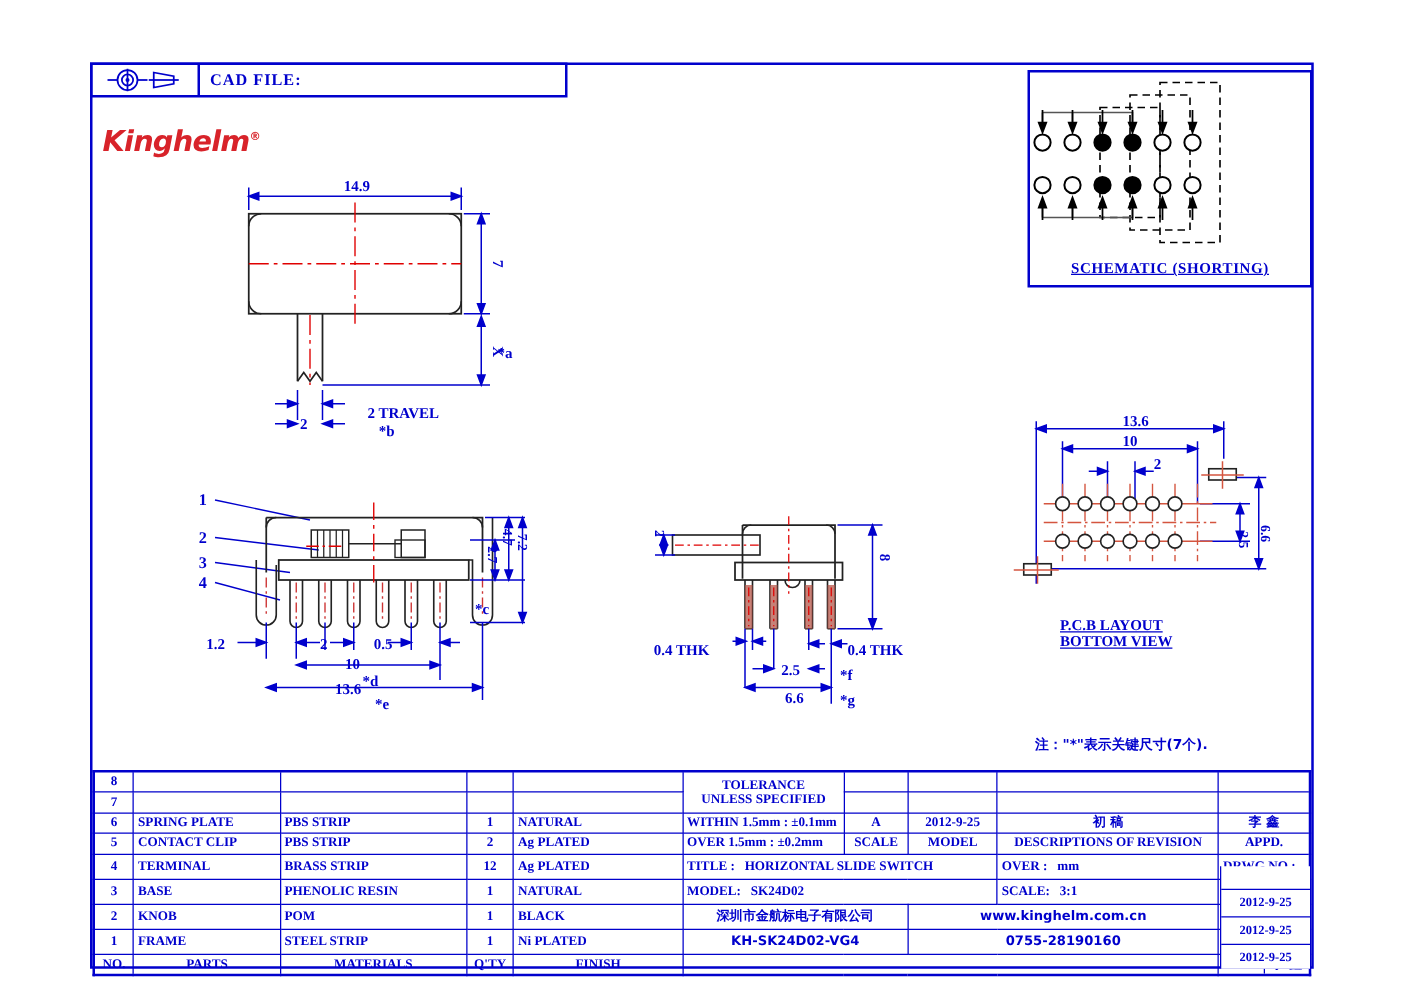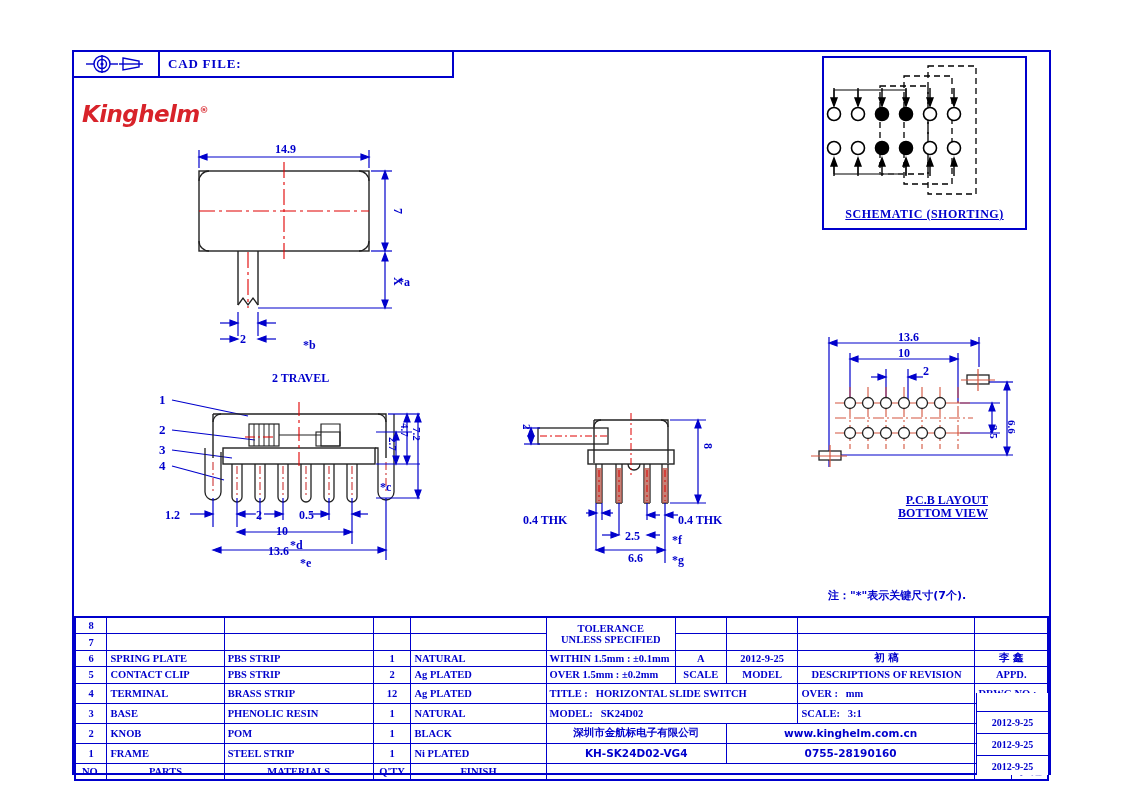--- a/index.html
+++ b/index.html
@@ -20,32 +20,32 @@
   .hdr-sym{width:86px;height:100%;border-right:2px solid #0000cc;display:flex;align-items:center;justify-content:center;gap:6px;box-sizing:border-box;}
   .hdr-cad{padding-left:8px;font-weight:bold;font-size:13px;letter-spacing:.8px;}
   
   .logo{
     position:absolute;left:82px;top:101px;font-family:"DejaVu Sans",sans-serif;
     font-weight:bold;font-style:italic;font-size:23px;color:#d8232a;letter-spacing:-.6px;
   }
   .logo sup{font-size:9px;vertical-align:super;}
   
   .schem{
-    position:absolute;left:822px;top:56px;width:205px;height:174px;
+    position:absolute;left:822px;top:56px;width:228px;height:174px;
     border:2px solid #0000cc;box-sizing:border-box;
   }
   .schem-cap{
     position:absolute;left:0;right:0;bottom:6px;text-align:center;
     font-weight:bold;font-size:12px;text-decoration:underline;letter-spacing:.5px;
   }
   
   .lbl{position:absolute;font-weight:bold;font-size:12px;color:#0000cc;white-space:nowrap;}
   .vlbl{position:absolute;font-weight:bold;font-size:12px;color:#0000cc;white-space:nowrap;
         writing-mode:vertical-rl;}
-  .cap{position:absolute;font-weight:bold;font-size:12px;text-align:right;text-decoration:underline;line-height:1.05;}
+  .cap{position:absolute;font-weight:bold;font-size:12px;text-align:left;text-decoration:underline;line-height:1.05;}
   .note-cn{
     position:absolute;font-family:"DejaVu Sans",sans-serif;font-weight:bold;font-size:11px;color:#0000cc;
   }
   
   .tb{position:absolute;left:74px;top:616px;width:975px;height:158px;}
   table.tb-t{border-collapse:collapse;font-weight:bold;color:#0000cc;}
   table.tb-t td{border:1px solid #0000cc;padding:0 3px;height:15.4px;font-size:10.5px;
      white-space:nowrap;overflow:hidden;}
   .c{text-align:center}.l{text-align:left}
   .big{font-size:12.5px;}
@@ -194,21 +194,21 @@
     <line x1="40" y1="199" x2="57" y2="199"></line>
       <polygon points="58,199 50,196 50,202"></polygon>
     <line x1="79" y1="199" x2="96" y2="199"></line>
       <polygon points="78,199 86,196 86,202"></polygon>
   </g>
 </svg>
 <div class="lbl" style="left:275px;top:142px;">14.9</div>
 <div class="vlbl" style="left:390px;top:208px;">7</div>
 <div class="vlbl" style="left:390px;top:277px;">X</div>
 <div class="lbl" style="left:398px;top:275px;">*a</div>
-<div class="lbl" style="left:272px;top:323px;margin-top:48px;">2  TRAVEL</div>
+<div class="lbl" style="left:294px;top:323px;">2  TRAVEL</div>
 <div class="lbl" style="left:303px;top:338px;">*b</div>
 <div class="lbl" style="left:240px;top:332px;">2</div>
 
 <svg style="position:absolute;left:150px;top:392px;" width="270" height="190">
 
   <g stroke="#0000cc" stroke-width="1.1" fill="none">
     <line x1="22" y1="8" x2="98" y2="24"></line>
     <line x1="22" y1="38" x2="105" y2="48"></line>
     <line x1="22" y1="58" x2="82" y2="66"></line>
     <line x1="22" y1="74" x2="74" y2="88"></line>

